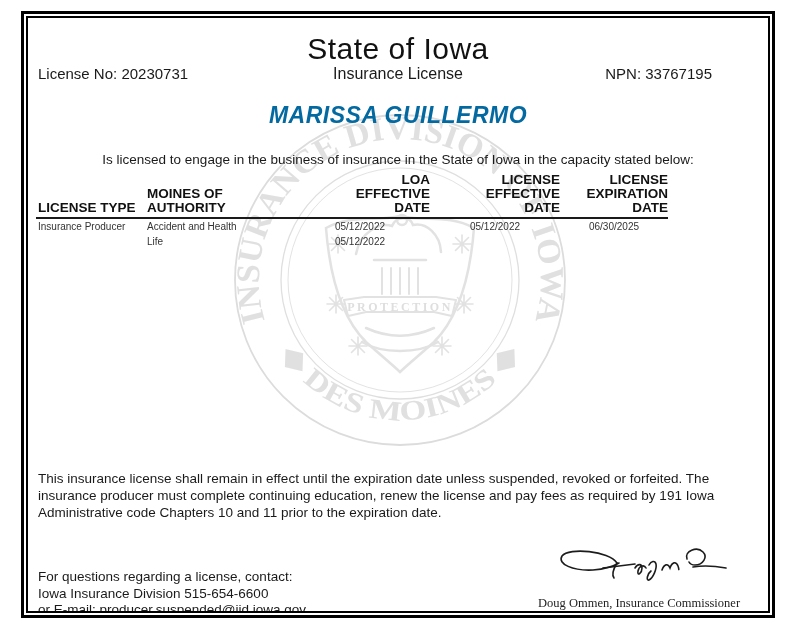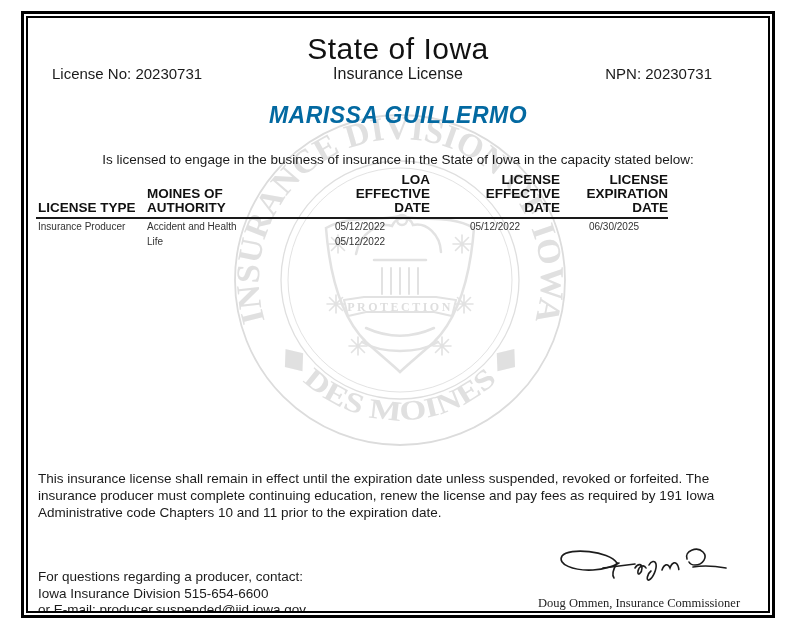--- a/index.html
+++ b/index.html
@@ -16,21 +16,21 @@
     width:100%; height:100%; border:2px solid #000; position:relative;
     background:#fff; overflow:hidden;
   }
   .content { position:absolute; inset:0; }
   .watermark { position:absolute; left:202px; top:92px; z-index:0; pointer-events:none; }
   .layer { position:absolute; inset:0; z-index:1; }
 
   .state-title { position:absolute; top:14px; left:0; width:100%; text-align:center;
     font-size:30px; letter-spacing:0.5px; color:#111; }
   .meta-row { position:absolute; top:47px; left:0; width:100%; height:20px; }
-  .license-no { position:absolute; left:24px; top:0; font-size:15px; }
+  .license-no { position:absolute; left:10px; top:0; font-size:15px; }
   .doc-title  { position:absolute; left:0; width:100%; text-align:center; top:0; font-size:16px; }
   .npn        { position:absolute; right:56px; top:0; font-size:15px; }
   .licensee { position:absolute; top:84px; left:0; width:100%; text-align:center;
     font-size:23px; font-weight:bold; font-style:italic; letter-spacing:0.5px; color:#0369a1; }
   .intro { position:absolute; top:134px; left:0; width:100%; text-align:center; font-size:13.5px; }
 
   .table { position:absolute; left:8px; top:155px; width:632px; }
   .thead { display:grid; grid-template-columns:109px 145px 140px 130px 108px;
     align-items:end; font-weight:bold; font-size:13.5px; line-height:14px; color:#111; }
   .thead .c1, .thead .c2 { padding-left:2px; }
@@ -91,21 +91,21 @@
           <text x="0" y="30.5" font-family="Liberation Serif, serif" font-weight="bold" font-size="12" letter-spacing="2.5" text-anchor="middle" fill="#dedede" stroke="none">PROTECTION</text>
         </g>
       </svg>
 
       <div class="layer">
         <div class="state-title">State of Iowa</div>
 
         <div class="meta-row">
           <span class="license-no">License No: 20230731</span>
           <span class="doc-title">Insurance License</span>
-          <span class="npn">NPN: 20230731</span>
+          <span class="npn">NPN: 33767195</span>
         </div>
 
         <div class="licensee">MARISSA GUILLERMO</div>
 
         <div class="intro">Is licensed to engage in the business of insurance in the State of Iowa in the capacity stated below:</div>
 
         <div class="table">
           <div class="thead">
             <div class="c1">LICENSE TYPE</div>
             <div class="c2">MOINES OF AUTHORITY</div>
@@ -132,21 +132,21 @@
             <div class="c2">Life</div>
             <div class="cdate">05/12/2022</div>
             <div class="cdate"></div>
             <div class="cdate"></div>
           </div>
         </div>
 
         <div class="conditions">This insurance license shall remain in effect until the expiration date unless suspended, revoked or forfeited. The insurance producer must complete continuing education, renew the license and pay fees as required by 191 Iowa Administrative code Chapters 10 and 11 prior to the expiration date.</div>
 
         <div class="contact">
-          <div>For questions regarding a producer, contact:</div>
+          <div>For questions regarding a license, contact:</div>
           <div>Iowa Insurance Division 515-654-6600</div>
           <div><span>or E-mail: </span><span class="email-link">producer.suspended@iid.iowa.gov</span></div>
         </div>
 
         <svg class="sig-svg" width="178" height="48" viewBox="0 0 178 48">
           <g fill="none" stroke="#1c1c1c" stroke-width="1.6" stroke-linecap="round">
             <path d="M64,21 C56,9 16,5 9,14 C4,22 20,29 40,28 C52,27 61,24 66,21"></path>
             <path d="M64,21 C61,26 58,32 61,36"></path>
             <path d="M50,26 L82,22"></path>
             <path d="M82,26 c3,-5 7,-4 7,0 c0,5 -5,9 -4,3 c1,-5 6,-7 8,-3"></path>

